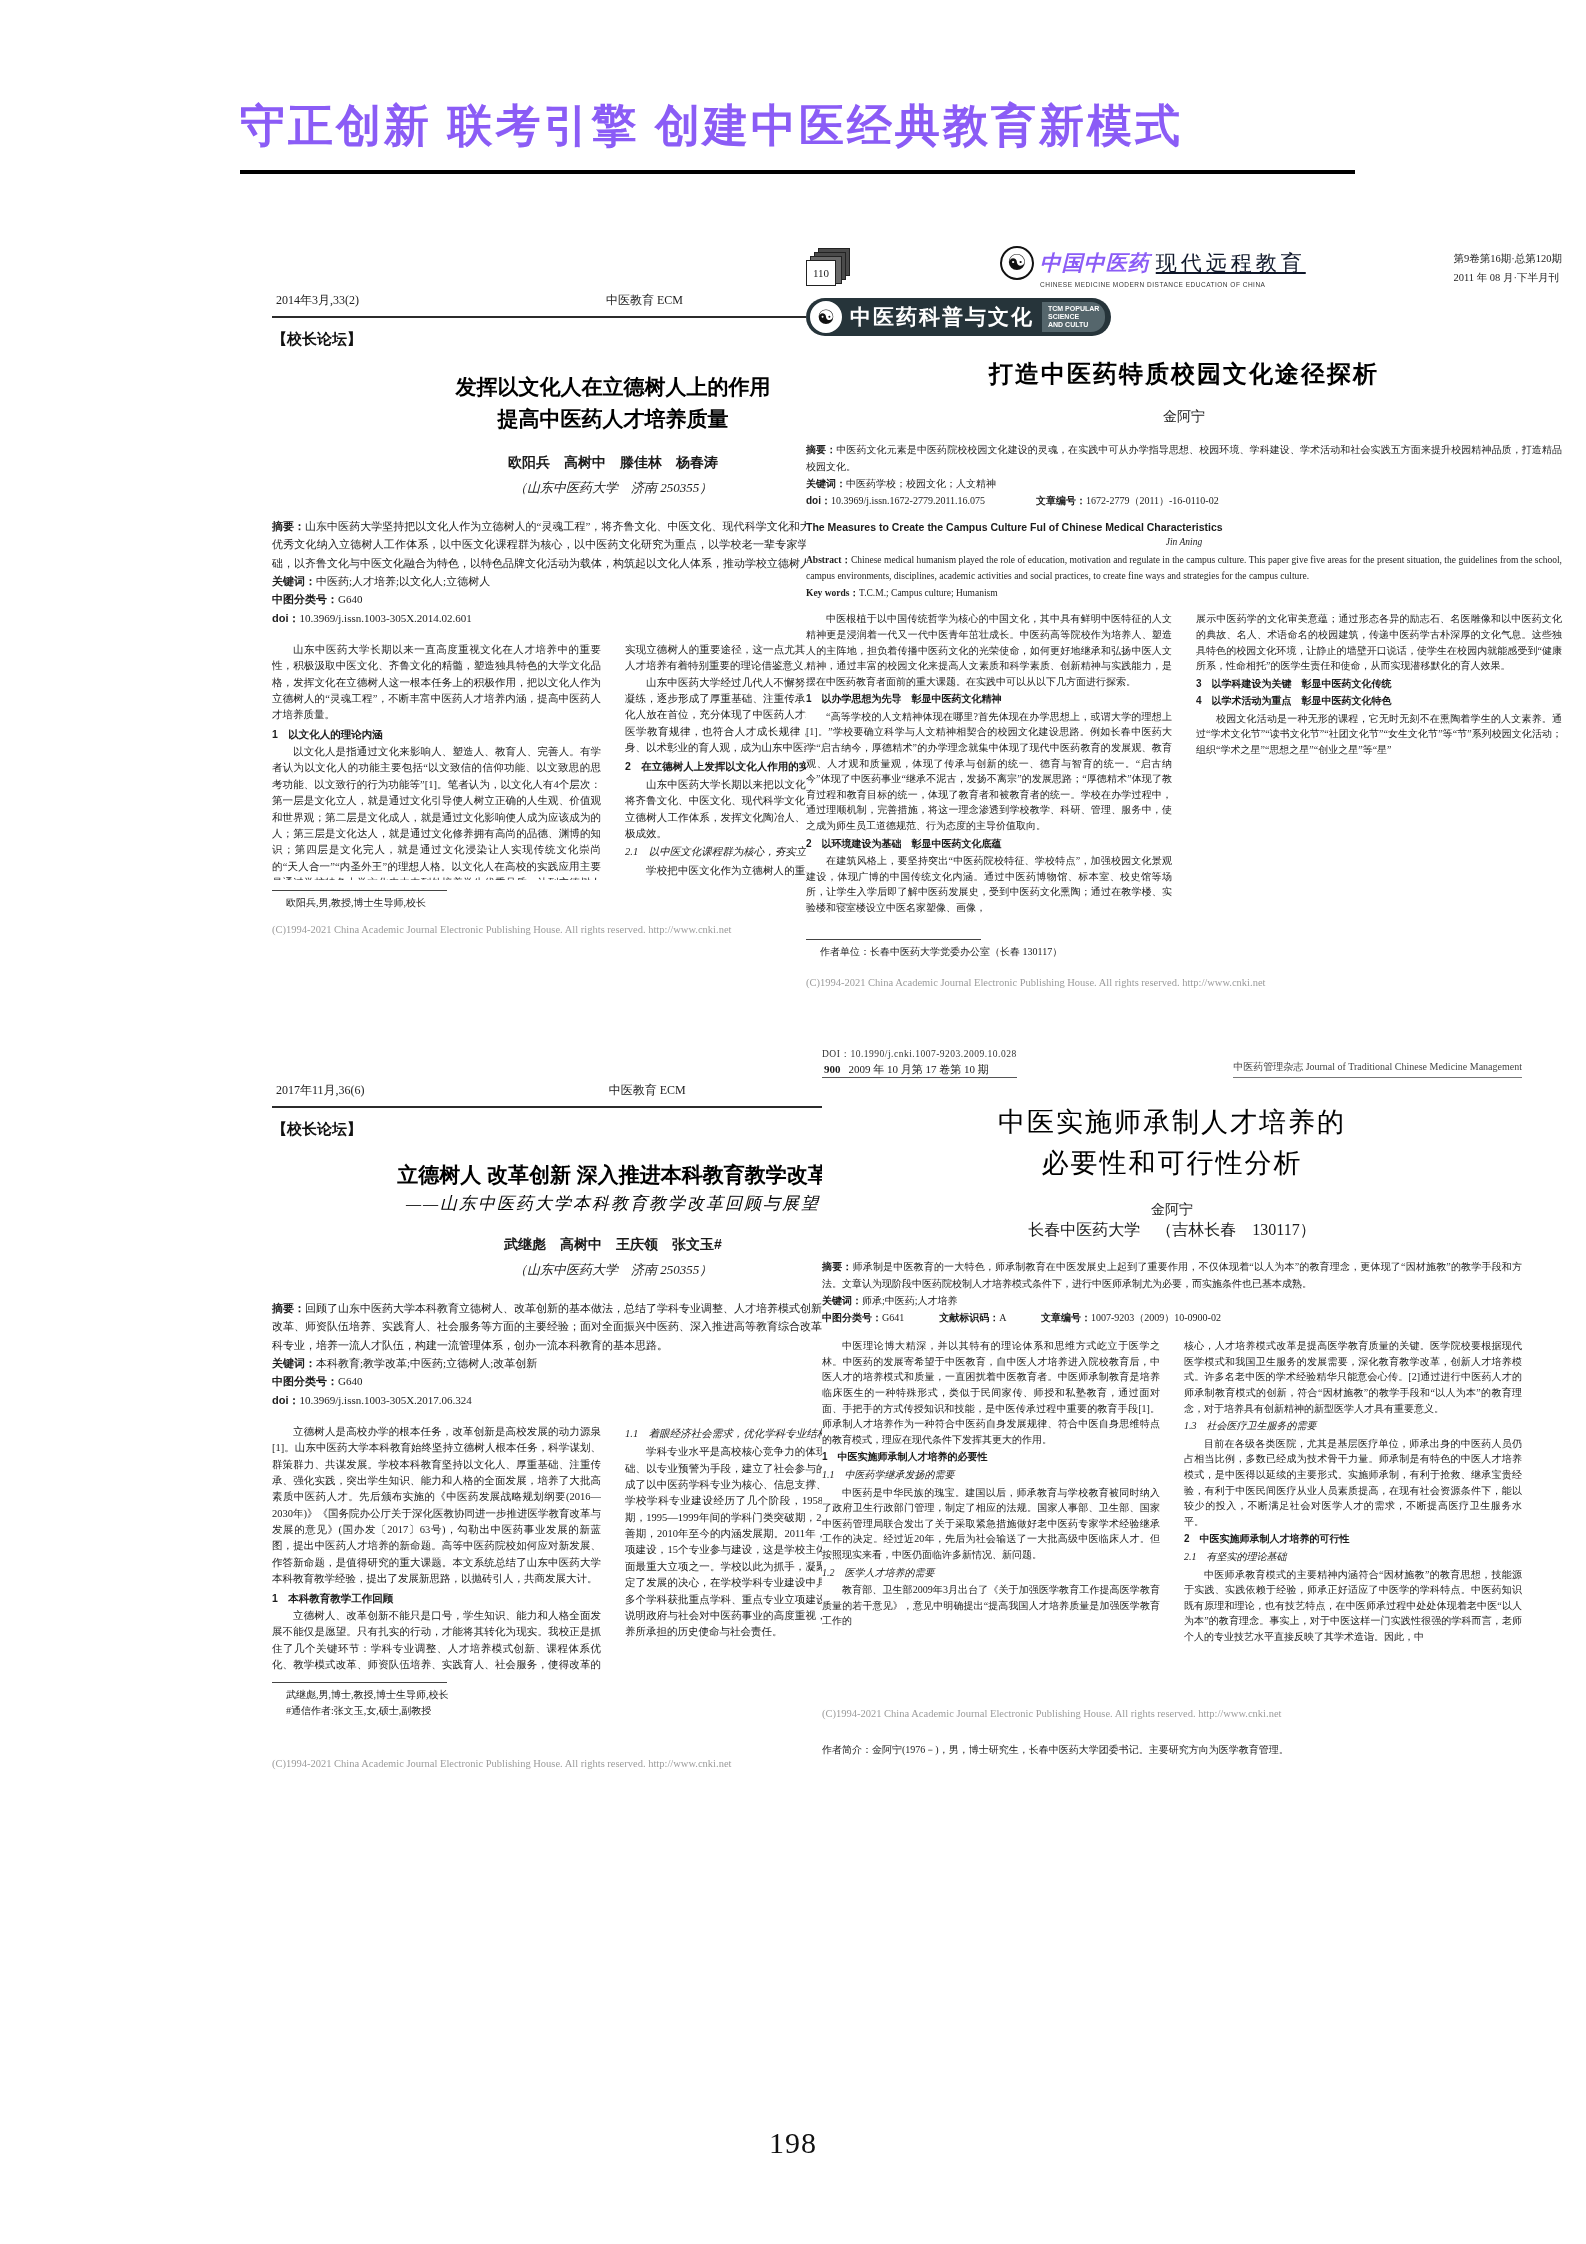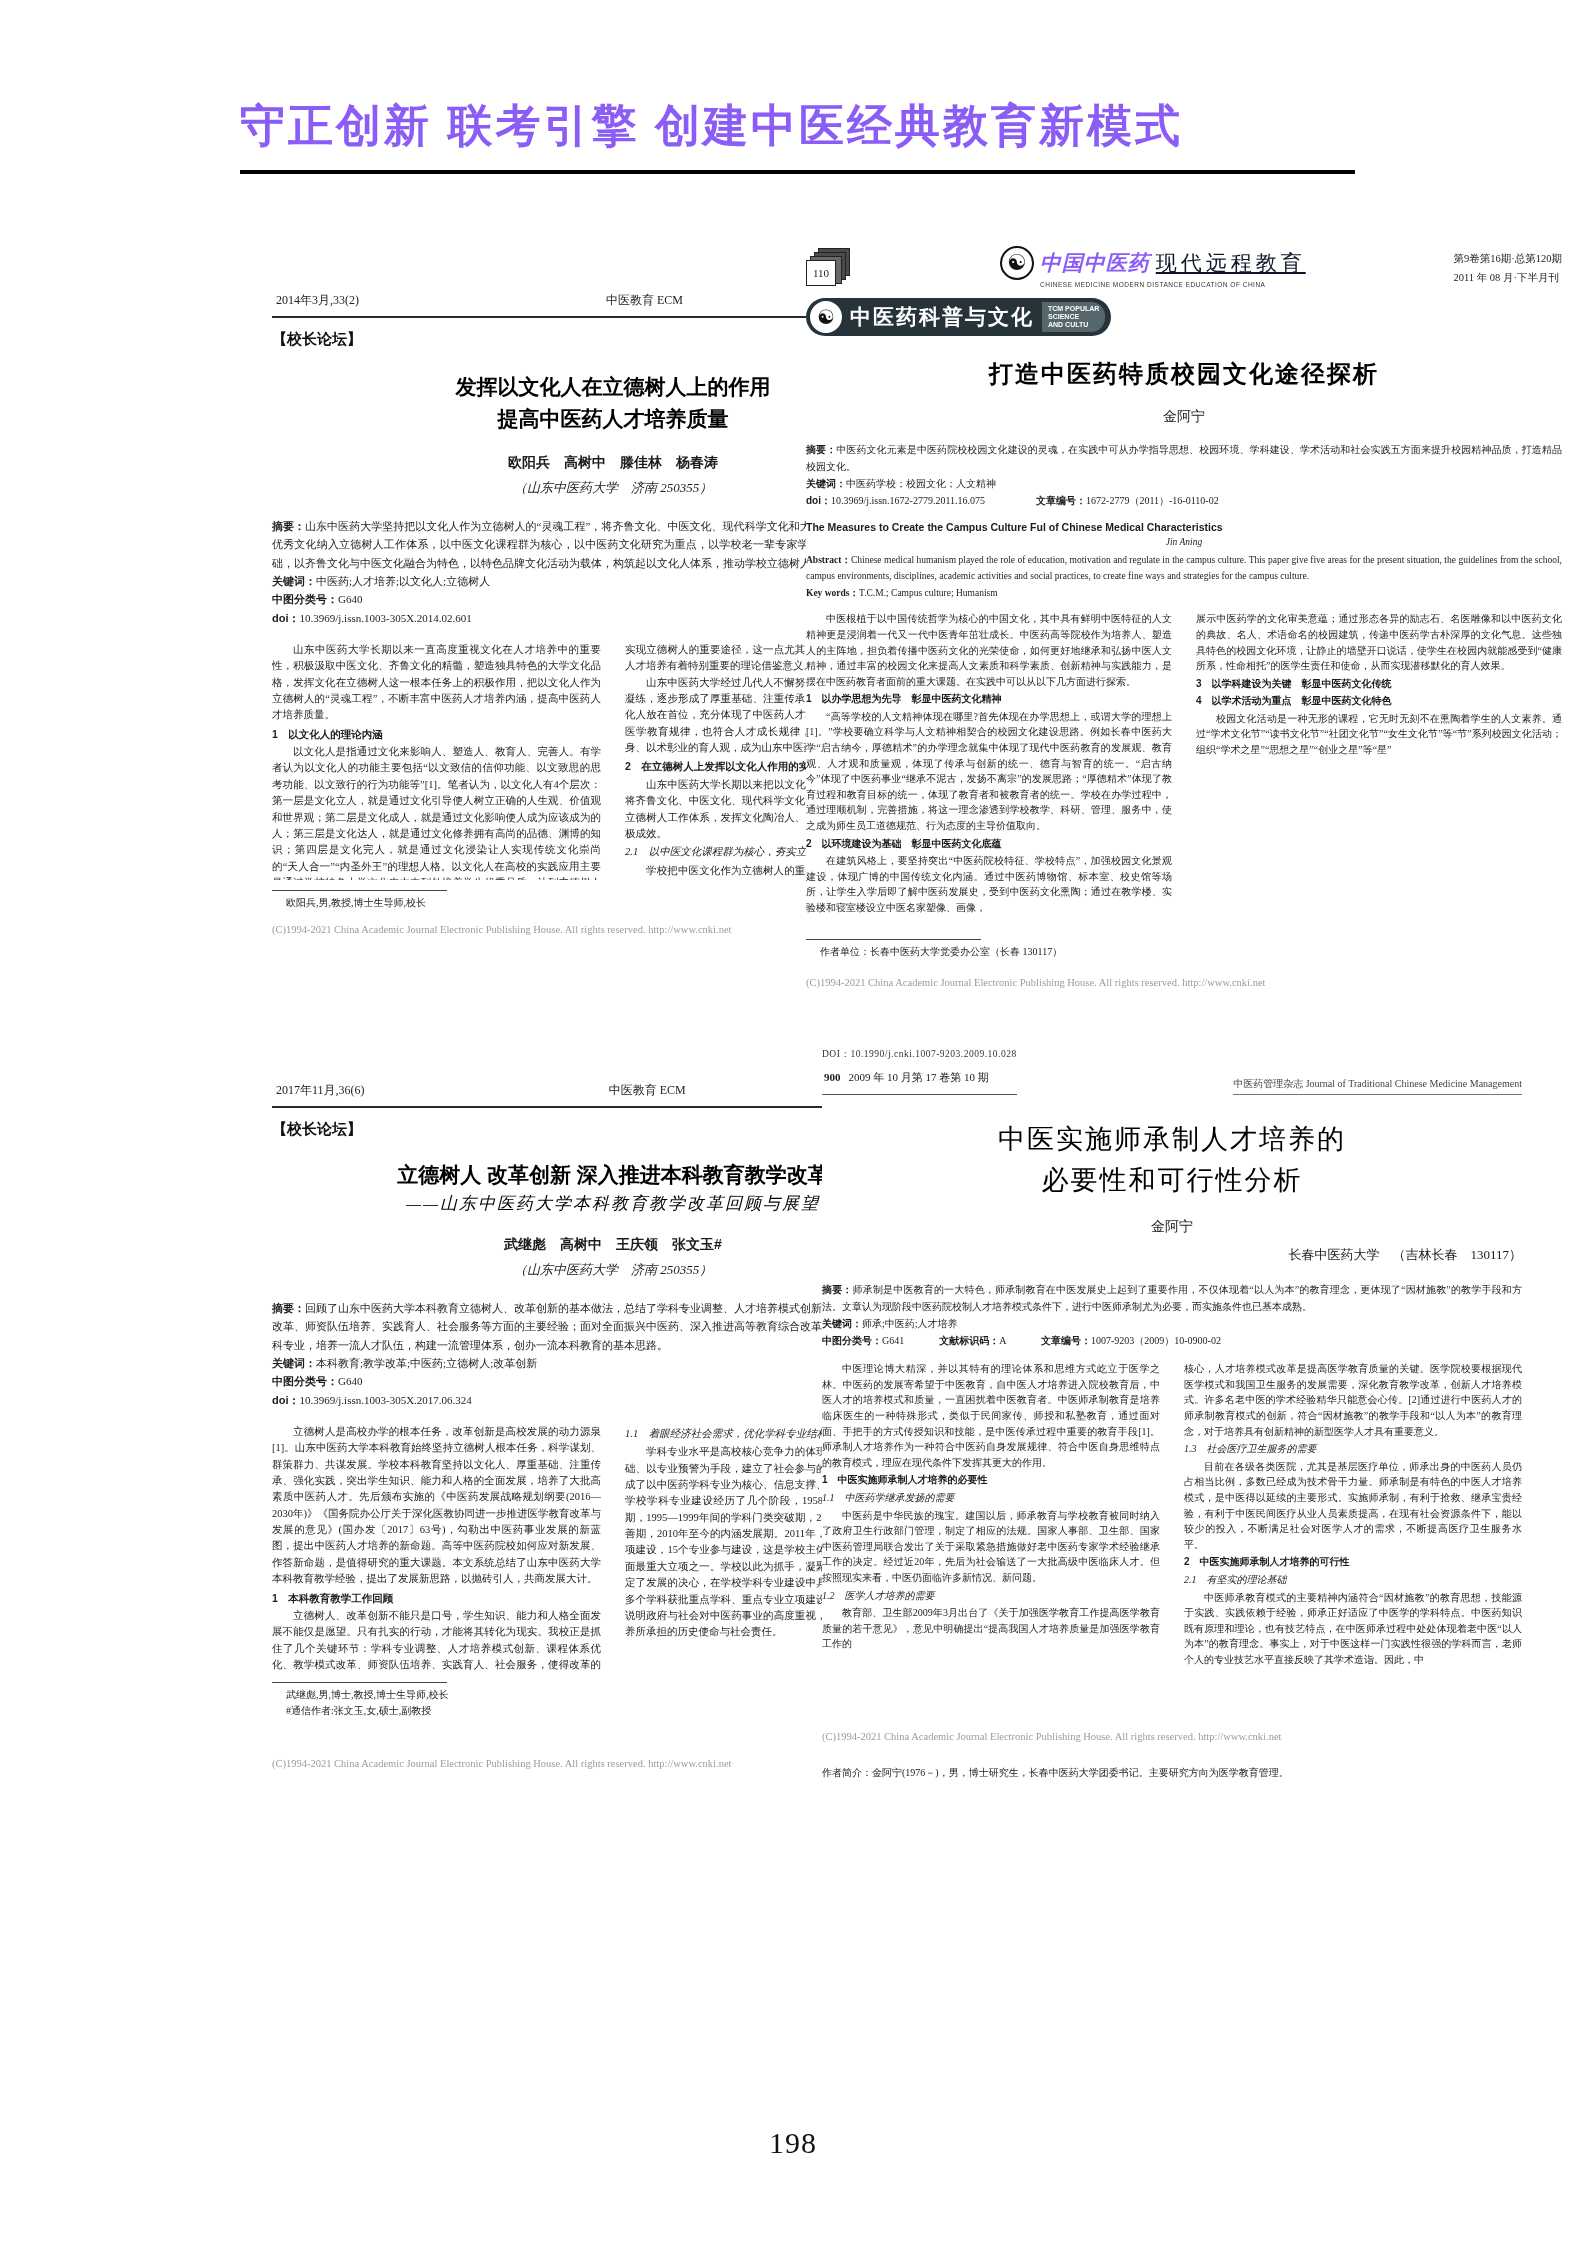--- a/index.html
+++ b/index.html
@@ -65,21 +65,21 @@
   .banner{display:inline-flex;align-items:center;gap:8px;margin-top:10px;
     background:#26343a;border-radius:19px;height:38px;padding:0 6px 0 4px;}
   .banner .yy{width:28px;height:28px;background:#fff;border-color:#fff;font-size:20px;}
   .banner-txt{color:#fff;font-family:"Liberation Sans",sans-serif;font-weight:bold;font-size:21px;letter-spacing:2px;}
   .banner-en{background:#55666c;color:#fff;font-family:"Liberation Sans",sans-serif;
     font-size:7px;line-height:1.15;padding:3px 6px;border-radius:0 14px 14px 0;font-weight:bold;}
 
   
   .p4head{display:flex;justify-content:space-between;align-items:flex-end;}
   .p4doi{font-size:9.5px;color:#333;letter-spacing:0.5px;}
-  .p4issue{font-size:11px;margin-top:9px;border-bottom:1.5px solid #555;padding:0 26px 9px 2px;}
+  .p4issue{font-size:11px;margin-top:1px;border-bottom:1.5px solid #555;padding:0 26px 0 2px;}
   .p4issue b{font-weight:bold;margin-right:8px;}
   .p4journal{font-size:10px;color:#444;border-bottom:1px solid #777;padding-bottom:3px;white-space:nowrap;}
   .enttl{font-family:"Liberation Sans",sans-serif;font-weight:bold;font-size:10.5px;text-align:left;margin-top:12px;}
   .enauth{font-style:italic;font-size:9.5px;text-align:center;margin-top:4px;}
   .enabs{font-size:9.5px;line-height:1.62;text-align:justify;margin-top:6px;}
   .enabs .lb{font-weight:bold;font-style:normal;}
 </style>
 </head>
 <body>
 
@@ -252,21 +252,21 @@
         <b>900</b><span>2009 年 10 月第 17 卷第 10 期</span>
       </div>
     </div>
     <div class="p4journal">中医药管理杂志 Journal of Traditional Chinese Medicine Management</div>
   </div>
   <div style="margin-top:24px;">
     <div class="t1 serifT" style="font-size:27px;">中医实施师承制人才培养的</div>
     <div class="t1 serifT" style="font-size:27px;">必要性和可行性分析</div>
   </div>
   <div style="text-align:center;font-size:14px;margin-top:18px;">金阿宁</div>
-  <div style="text-align:right;font-size:13px;margin-top:10px;">长春中医药大学　（吉林长春　130117）</div>
+  <div style="text-align:center;font-size:16px;margin-top:1px;">长春中医药大学　（吉林长春　130117）</div>
   <div class="absblock" style="font-size:10px;margin-top:18px;">
     <span class="lb">摘要：</span><span>师承制是中医教育的一大特色，师承制教育在中医发展史上起到了重要作用，不仅体现着“以人为本”的教育理念，更体现了“因材施教”的教学手段和方法。文章认为现阶段中医药院校制人才培养模式条件下，进行中医师承制尤为必要，而实施条件也已基本成熟。</span>
   </div>
   <div class="metaline" style="font-size:10px;">
     <span class="lb">关键词：</span><span>师承;中医药;人才培养</span>
   </div>
   <div class="metaline" style="font-size:10px;">
     <span class="lb">中图分类号：</span><span>G641</span>
     <span style="display:inline-block;width:30px;"></span>
     <span class="lb">文献标识码：</span><span>A</span>

